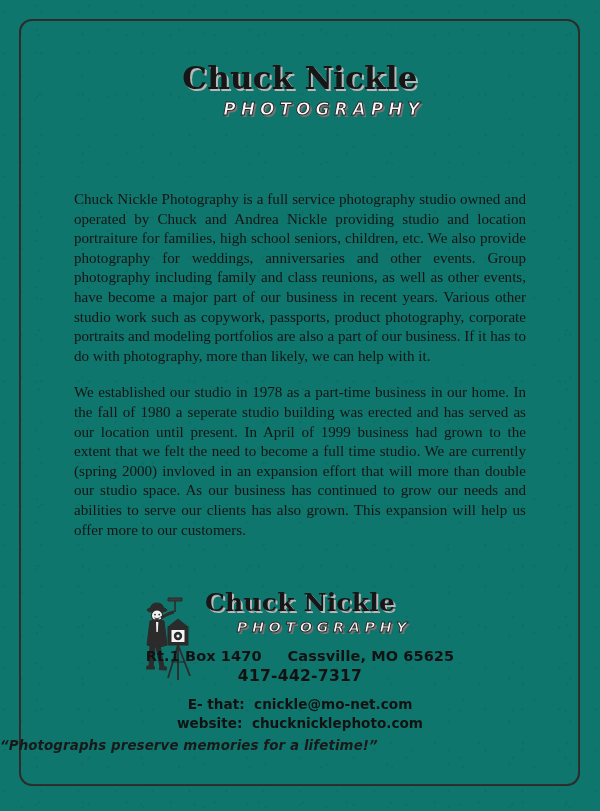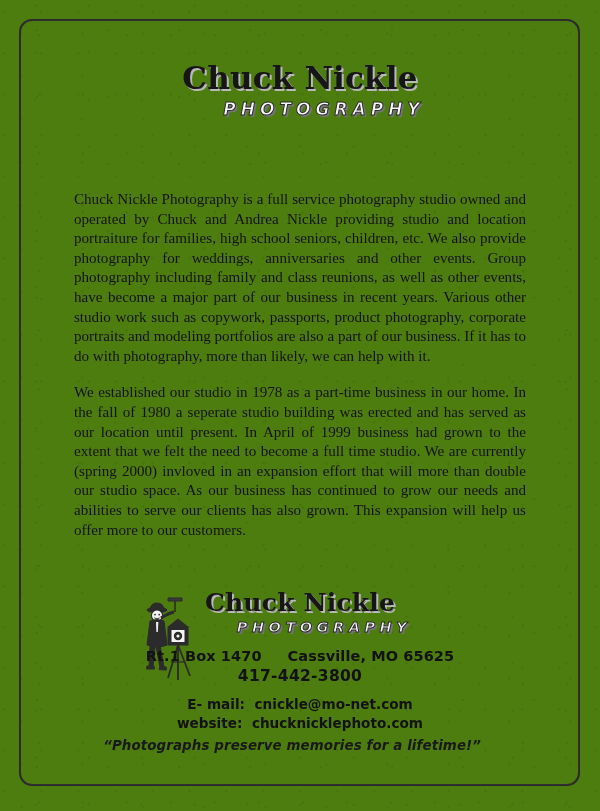--- a/index.html
+++ b/index.html
@@ -14,21 +14,21 @@
     font-family: "Liberation Serif", "DejaVu Serif", serif;
     color: #1a1a1a;
     overflow: hidden;
     position: relative;
   }
 
   
   .page {
     position: absolute;
     inset: 0;
-    background: #4d7c0f;
+    background: #0f766e;
   }
   .scan-noise {
     position: absolute;
     inset: 0;
     pointer-events: none;
     opacity: .055;
     background:
       radial-gradient(circle at 12% 30%, #000 0 1px, transparent 1.4px),
       radial-gradient(circle at 67% 12%, #000 0 1px, transparent 1.4px),
       radial-gradient(circle at 35% 78%, #000 0 1px, transparent 1.4px),
@@ -157,21 +157,21 @@
   .contact-web {
     font-size: 13.6px;
     margin-top: 3px;
   }
 
   .tagline {
     position: absolute;
     left: 0;
     top: 738px;
     width: 481px;
-    text-align: right;
+    text-align: left;
     font-family: "DejaVu Sans", "Liberation Sans", sans-serif;
     font-style: italic;
     font-weight: 700;
     font-size: 13.4px;
     color: #191919;
     letter-spacing: .1px;
   }
 
   
   .photographer-illustration {
@@ -250,24 +250,24 @@
         <div class="brand-name">Chuck Nickle</div>
         <div class="brand-sub">PHOTOGRAPHY</div>
       </div>
 
       <div class="contact-lines">
 
         <div class="contact-address">
           <span>Rt.1 Box 1470</span><span class="gap"></span><span>Cassville, MO 65625</span>
         </div>
 
-        <div class="contact-phone">417-442-3800</div>
+        <div class="contact-phone">417-442-7317</div>
 
         <div class="contact-email">
-          <span>E- mail:</span>&nbsp;
+          <span>E- that:</span>&nbsp;
           <span>cnickle@mo-net.com</span>
         </div>
 
         <div class="contact-web">
           <span>website:</span>&nbsp;
           <span>chucknicklephoto.com</span>
         </div>
 
       </div>
     </div>

